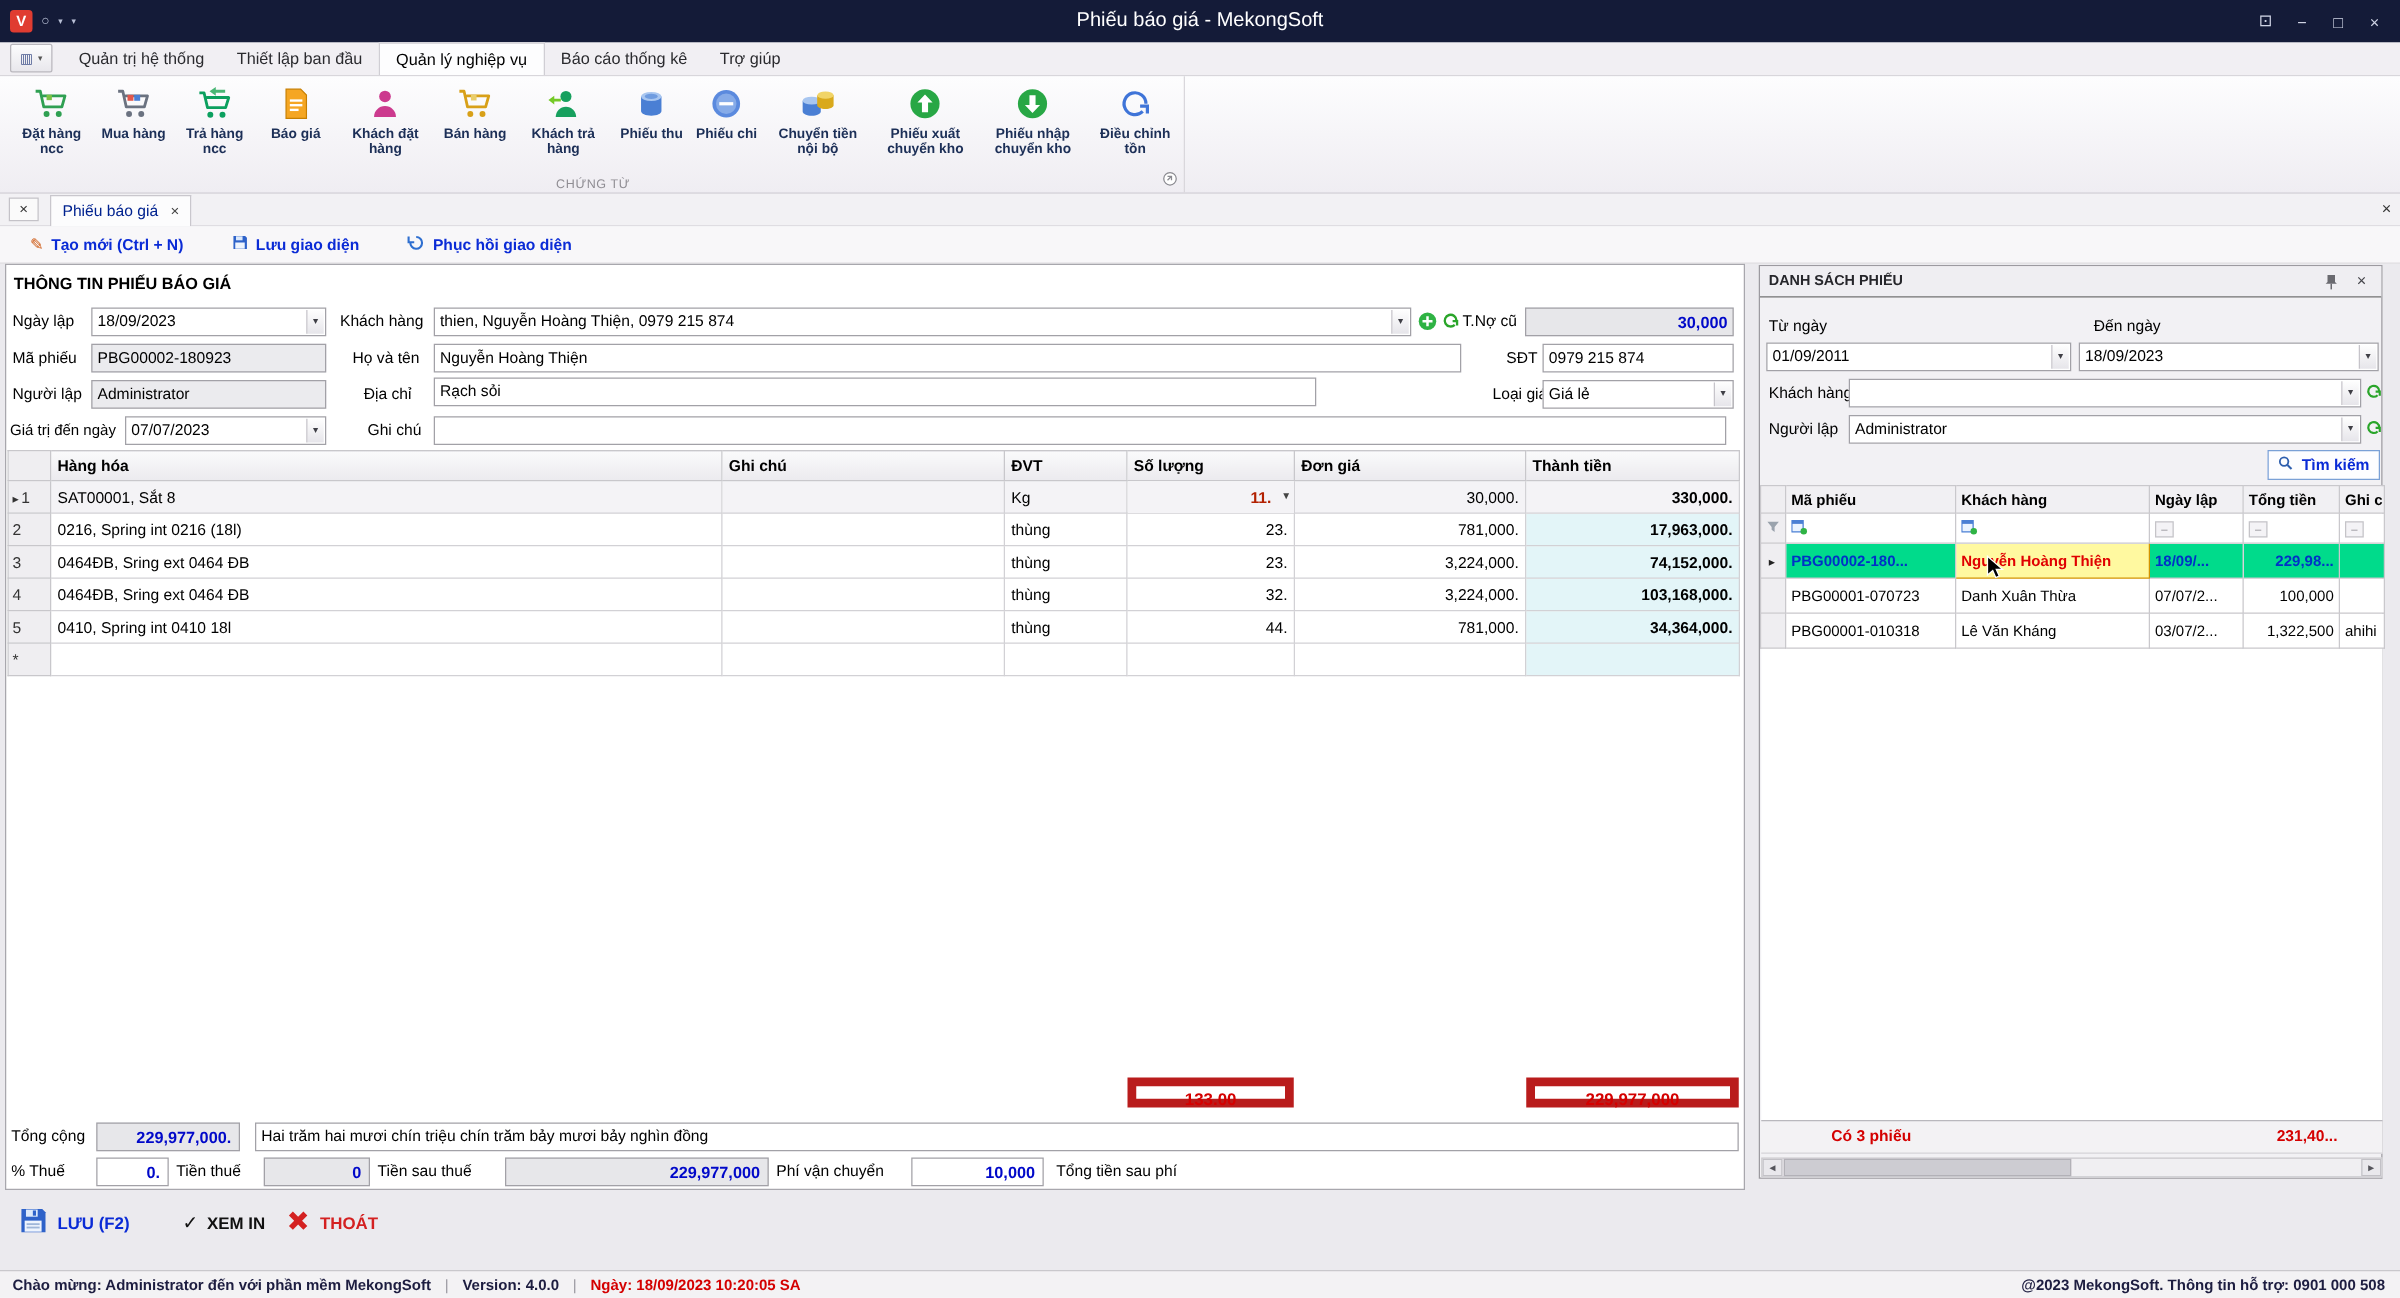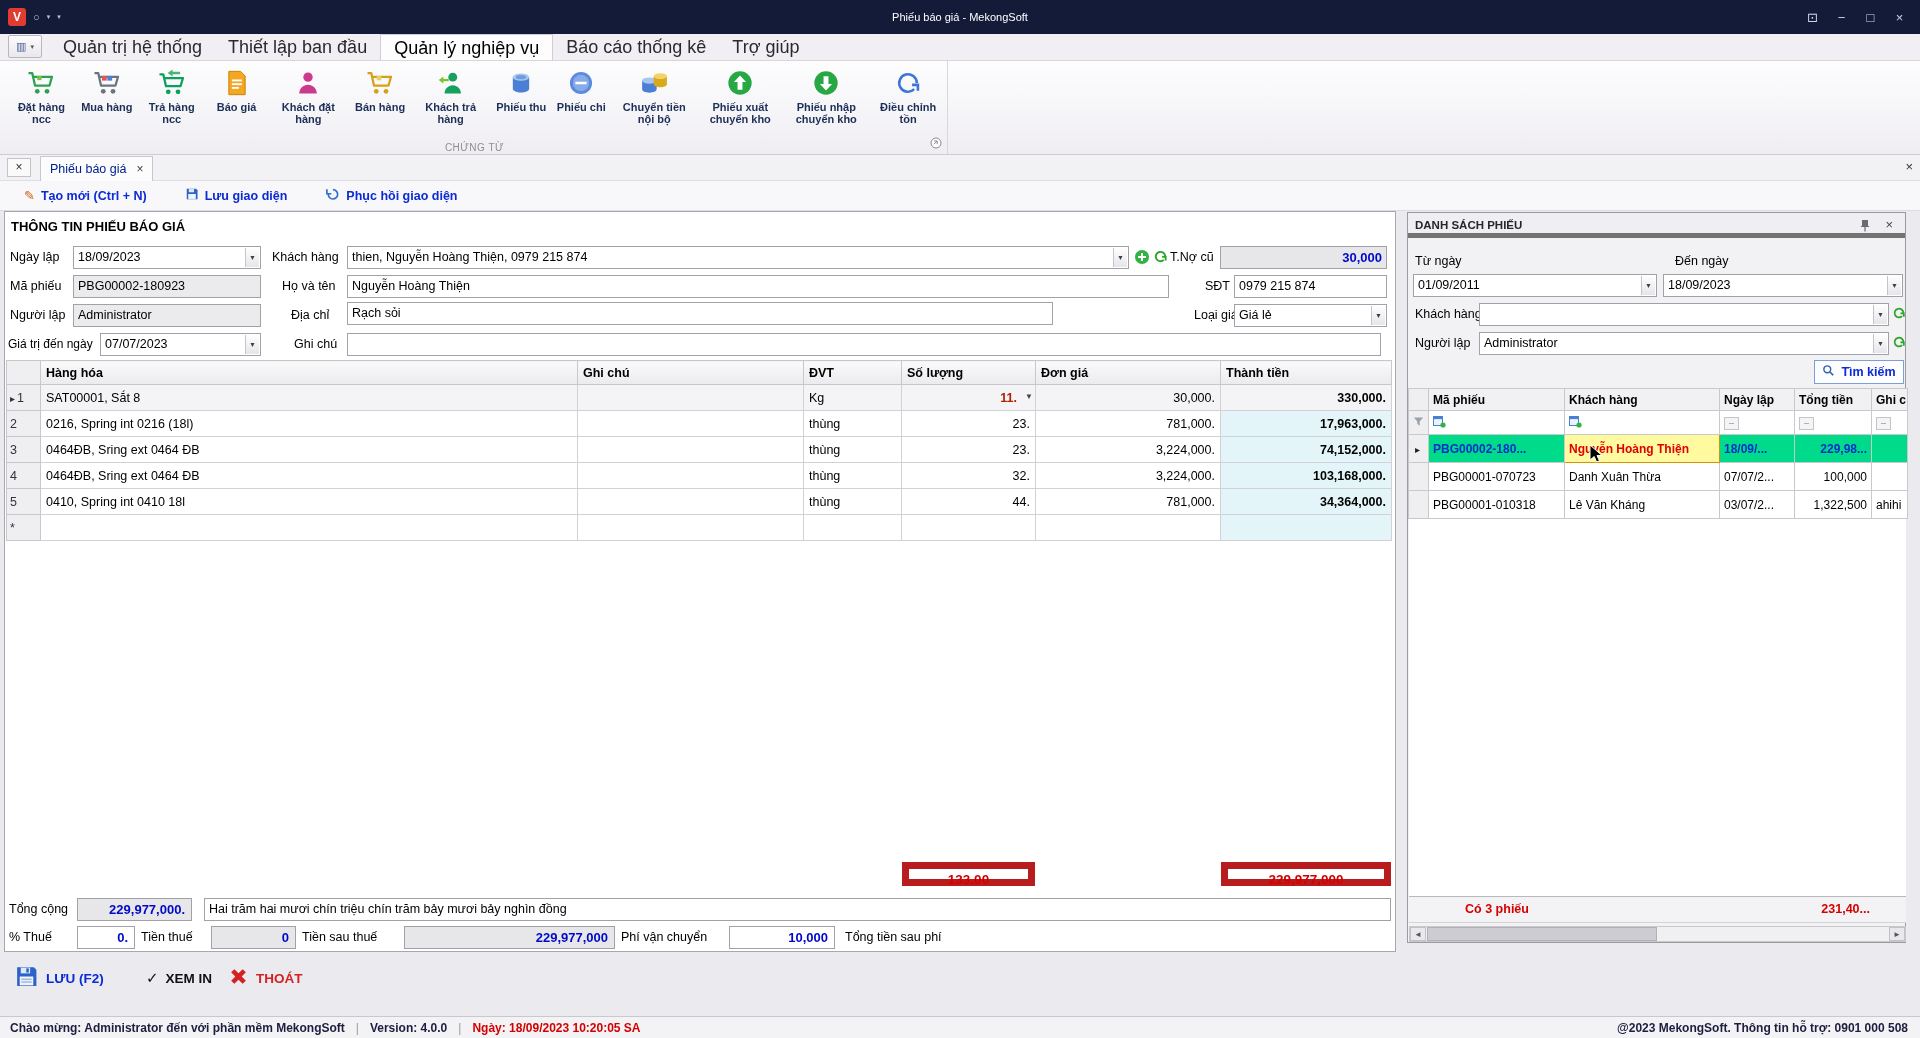--- a/index.html
+++ b/index.html
@@ -6,29 +6,29 @@
 html,body{width:1920px;height:1038px}
 body{font-family:"Liberation Sans","DejaVu Sans",sans-serif;font-size:12.5px;color:#000;background:#ebeaee;overflow:hidden;position:relative}
 #app{position:absolute;left:0;top:0;width:1920px;height:1038px}
 .abs{position:absolute}
 
 .titlebar{background:#141b38;color:#fff}
 .tb-left{position:absolute;left:8px;top:0;height:34px;display:flex;align-items:center;gap:7px}
 .tb-logo{width:18px;height:18px;background:#e03c31;color:#fff;font-weight:bold;font-size:12px;text-align:center;line-height:18px;border-radius:3px}
 .tb-glyph{color:#b9c0d6;font-size:11px}
 .tb-glyph.sm{font-size:7px}
-.tb-title{position:absolute;left:0;top:0;width:100%;height:34px;line-height:34px;text-align:center;font-size:11px}
+.tb-title{position:absolute;left:0;top:0;width:100%;height:34px;line-height:34px;text-align:center;font-size:16px}
 .tb-right{position:absolute;right:6px;top:0;height:34px;display:flex;align-items:center}
 .tb-btn{width:29px;text-align:center;color:#cfd4e4;font-size:13px}
 
 .ribbontabs{background:#f1eff3;border-bottom:1px solid #d8d6db;display:flex;align-items:flex-end;padding-left:8px}
 .apptab{height:23px;border:1px solid #b9b7bd;background:linear-gradient(#fcfcfd,#e8e7ec);display:flex;align-items:center;padding:0 7px;margin:0 8px 2px 0;border-radius:2px;gap:4px}
 .apptab-ic{font-size:11px;color:#47598f}
 .apptab-dd{font-size:7px;color:#555}
-.rtab{height:26px;line-height:26px;padding:0 13px;font-size:18px;color:#2a2a2e}
+.rtab{height:26px;line-height:26px;padding:0 13px;font-size:13px;color:#2a2a2e}
 .rtab.active{background:#fdfdfe;border:1px solid #d0ced4;border-bottom:none;color:#000}
 
 .ribbon{background:linear-gradient(#fdfdfe,#efedf2);border-bottom:1px solid #cfccd3}
 .rgroup{position:absolute;left:2px;top:0;width:946px;height:93px;border-right:1px solid #d9d7dc}
 .rbtns{display:flex;align-items:flex-start;padding:3px 0 0 4px}
 .rbtn{display:flex;flex-direction:column;align-items:center;min-width:60px;max-width:86px;padding:2px 3px}
 .ric{height:34px;display:flex;align-items:center;justify-content:center}
 .rlbl{font-size:11px;font-weight:bold;color:#1c2f57;text-align:center;line-height:12px;margin-top:1px}
 .rgroup-label{position:absolute;left:0;bottom:1px;width:100%;text-align:center;font-size:10px;color:#8f8d93;letter-spacing:.5px}
 .rgroup-launcher{position:absolute;right:5px;bottom:2px}
@@ -66,21 +66,21 @@
 .qty .qdd{position:absolute;right:2px;top:7px;font-size:8px;color:#444}
 .mark{font-size:10px;margin-right:2px}
 .totbox{position:absolute;height:24px;border:7px solid #b91c1c;background:#fff;color:#d40000;font-weight:bold;font-size:13.5px;text-align:center;line-height:22px;padding:0 6px}
 .sumbox{position:absolute;height:23px;border:1px solid #a2a1a7;background:#e7e7ea;color:#0008c9;font-weight:bold;text-align:right;line-height:21px;padding:0 6px;font-size:13px;overflow:hidden;white-space:nowrap}
 .sumbox.white{background:#fff}
 
 .actbtn{position:absolute;height:30px;display:flex;align-items:center;gap:7px;font-weight:bold;font-size:13.5px}
 .chk{font-size:15px;color:#111;font-weight:bold}
 
 .panel2{background:#f2f1f4;border:1px solid #9c9aa0}
-.p2title{position:absolute;left:0;top:0;width:100%;height:25px;background:#efeef2;border-bottom:5px solid #737373;font-weight:bold;font-size:11.5px;line-height:25px;padding-left:7px;color:#26262b}
+.p2title{position:absolute;left:0;top:0;width:100%;height:25px;background:#efeef2;border-bottom:1px solid #737373;font-weight:bold;font-size:11.5px;line-height:25px;padding-left:7px;color:#26262b}
 .p2lbl{position:absolute;font-size:12.5px;white-space:nowrap}
 table.rgrid{border-collapse:collapse;table-layout:fixed;font-size:12px}
 .rgrid th,.rgrid td{border:1px solid #c9c8cc;padding:0 4px;overflow:hidden;white-space:nowrap;text-align:left}
 .rgrid th{background:#f1f0f3;font-weight:bold;height:22px}
 .rgrid td{height:28px;background:#fff}
 .rgrid tr.filter td{height:24px}
 .rgrid .rind{background:#efeef1 !important;text-align:center;padding:0}
 .rgrid tr.sel td{background:#00db8b;color:#0031c8;font-weight:bold}
 .rgrid tr.sel td.kh-sel{background:#fff9a0;color:#e00000;border:1px solid #d49400}
 .rgrid td.r{text-align:right}

